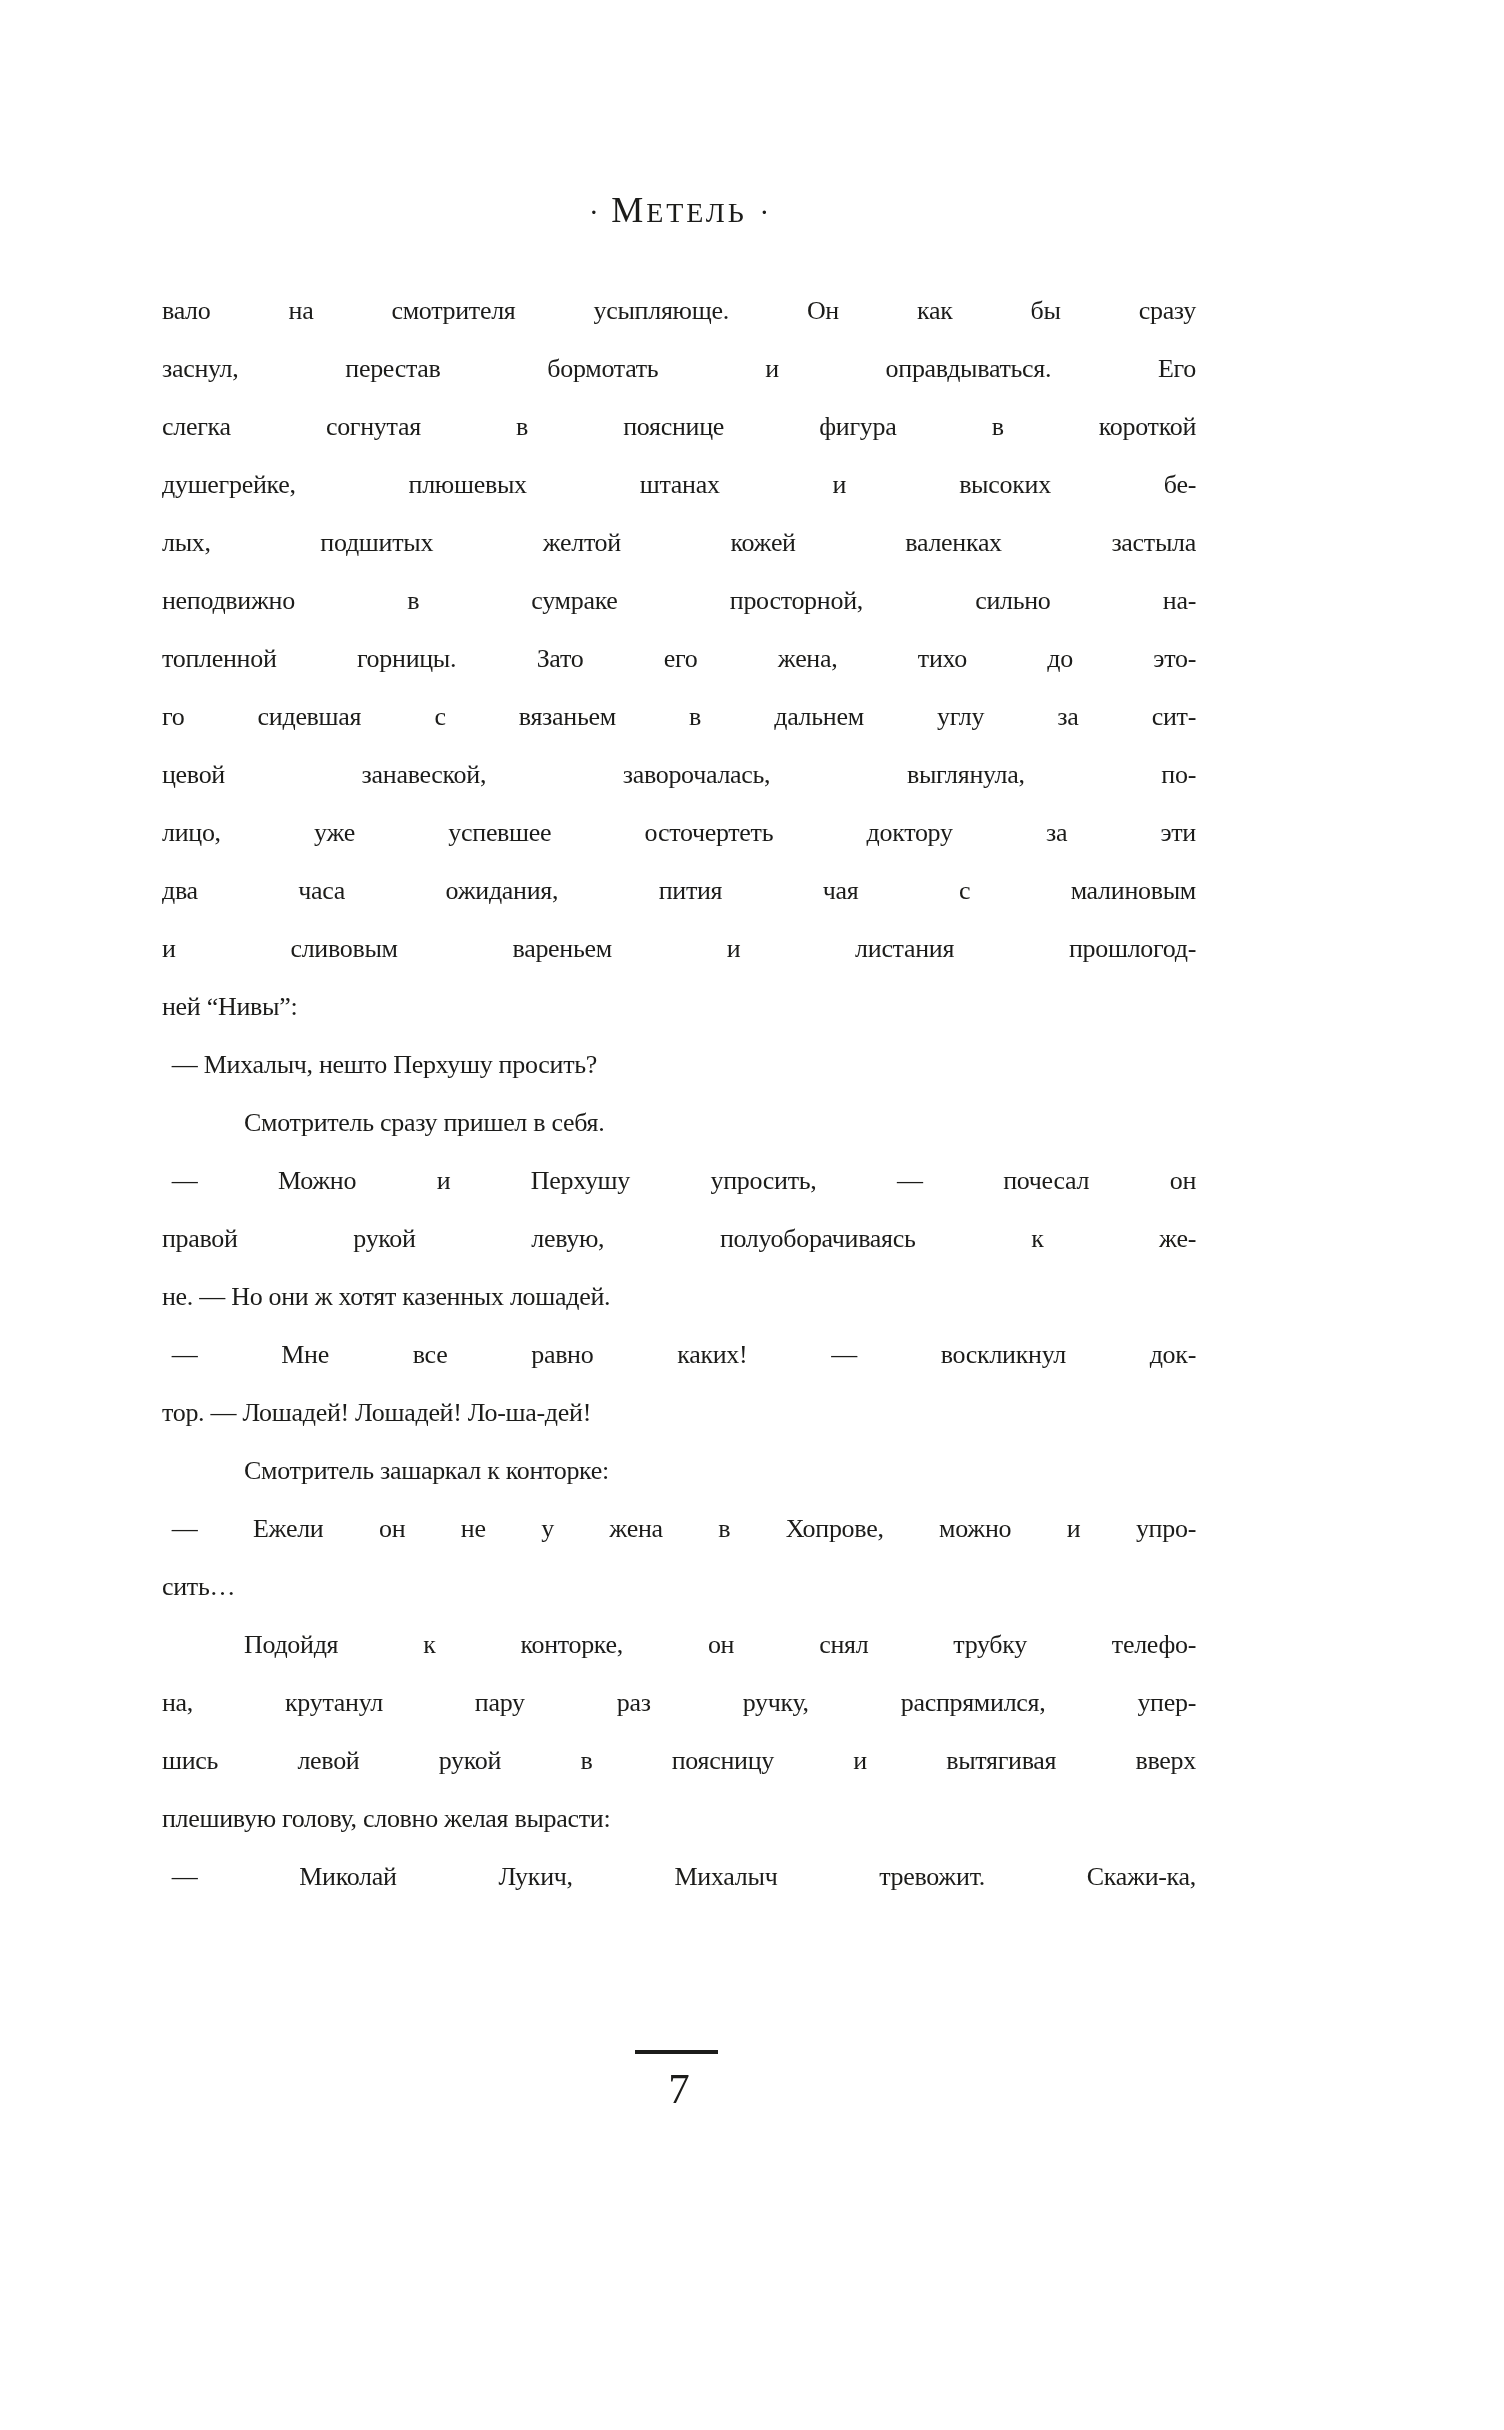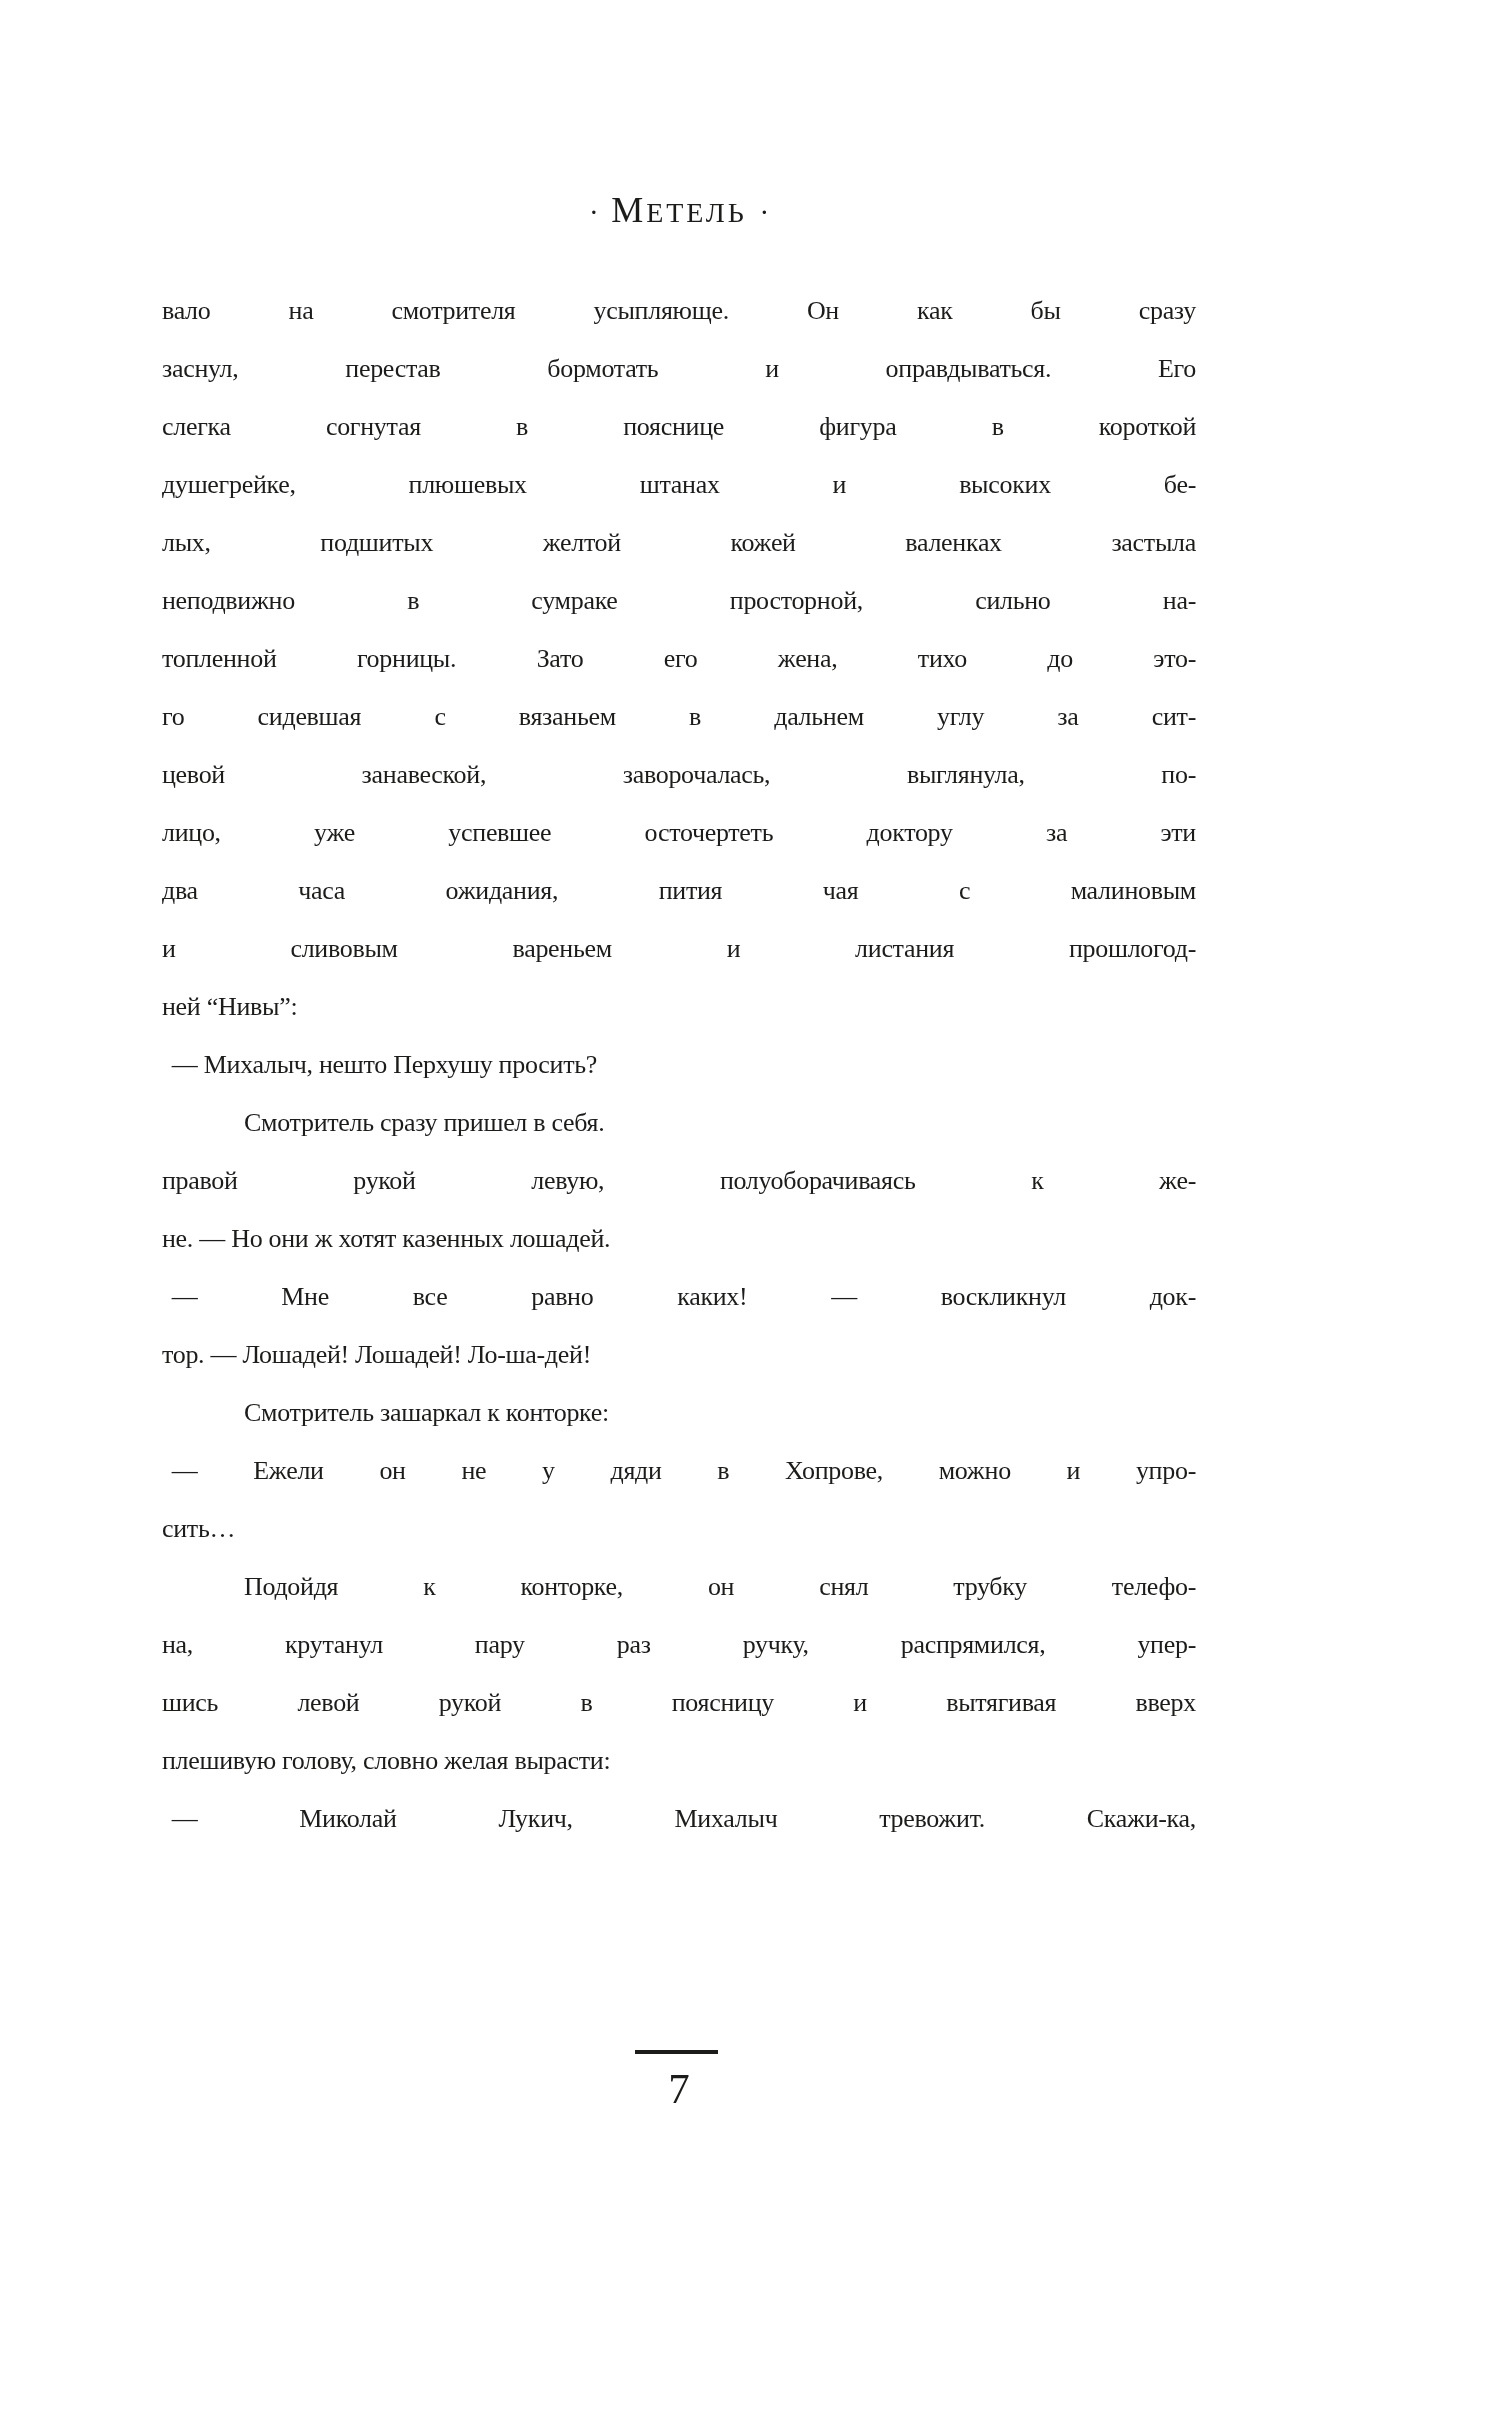--- a/index.html
+++ b/index.html
@@ -89,26 +89,27 @@
       <div class="line j">неподвижно в сумраке просторной, сильно на-</div>
       <div class="line j">топленной горницы. Зато его жена, тихо до это-</div>
       <div class="line j">го сидевшая с вязаньем в дальнем углу за сит-</div>
       <div class="line j">цевой занавеской, заворочалась, выглянула, по-</div>
       <div class="line j">лицо, уже успевшее осточертеть доктору за эти</div>
       <div class="line j">два часа ожидания, пития чая с малиновым</div>
       <div class="line j">и сливовым вареньем и листания прошлогод-</div>
       <div class="line">ней “Нивы”:</div>
       <div class="line dash">— Михалыч, нешто Перхушу просить?</div>
       <div class="line indent">Смотритель сразу пришел в себя.</div>
+      <div class="line j dash">— Можно и Перхушу упросить, — почесал он</div>
       <div class="line j">правой рукой левую, полуоборачиваясь к же-</div>
       <div class="line">не. — Но они ж хотят казенных лошадей.</div>
       <div class="line j dash">— Мне все равно каких! — воскликнул док-</div>
       <div class="line">тор. — Лошадей! Лошадей! Ло-ша-дей!</div>
       <div class="line indent">Смотритель зашаркал к конторке:</div>
-      <div class="line j dash">— Ежели он не у дяди в Хопрове, можно и упро-</div>
+      <div class="line j dash">— Ежели он не у жена в Хопрове, можно и упро-</div>
       <div class="line">сить…</div>
       <div class="line j indent">Подойдя к конторке, он снял трубку телефо-</div>
       <div class="line j">на, крутанул пару раз ручку, распрямился, упер-</div>
       <div class="line j">шись левой рукой в поясницу и вытягивая вверх</div>
       <div class="line">плешивую голову, словно желая вырасти:</div>
       <div class="line j dash">— Миколай Лукич, Михалыч тревожит. Скажи-ка,</div>
     </div>
 
   <div class="footer-rule"></div>
 

